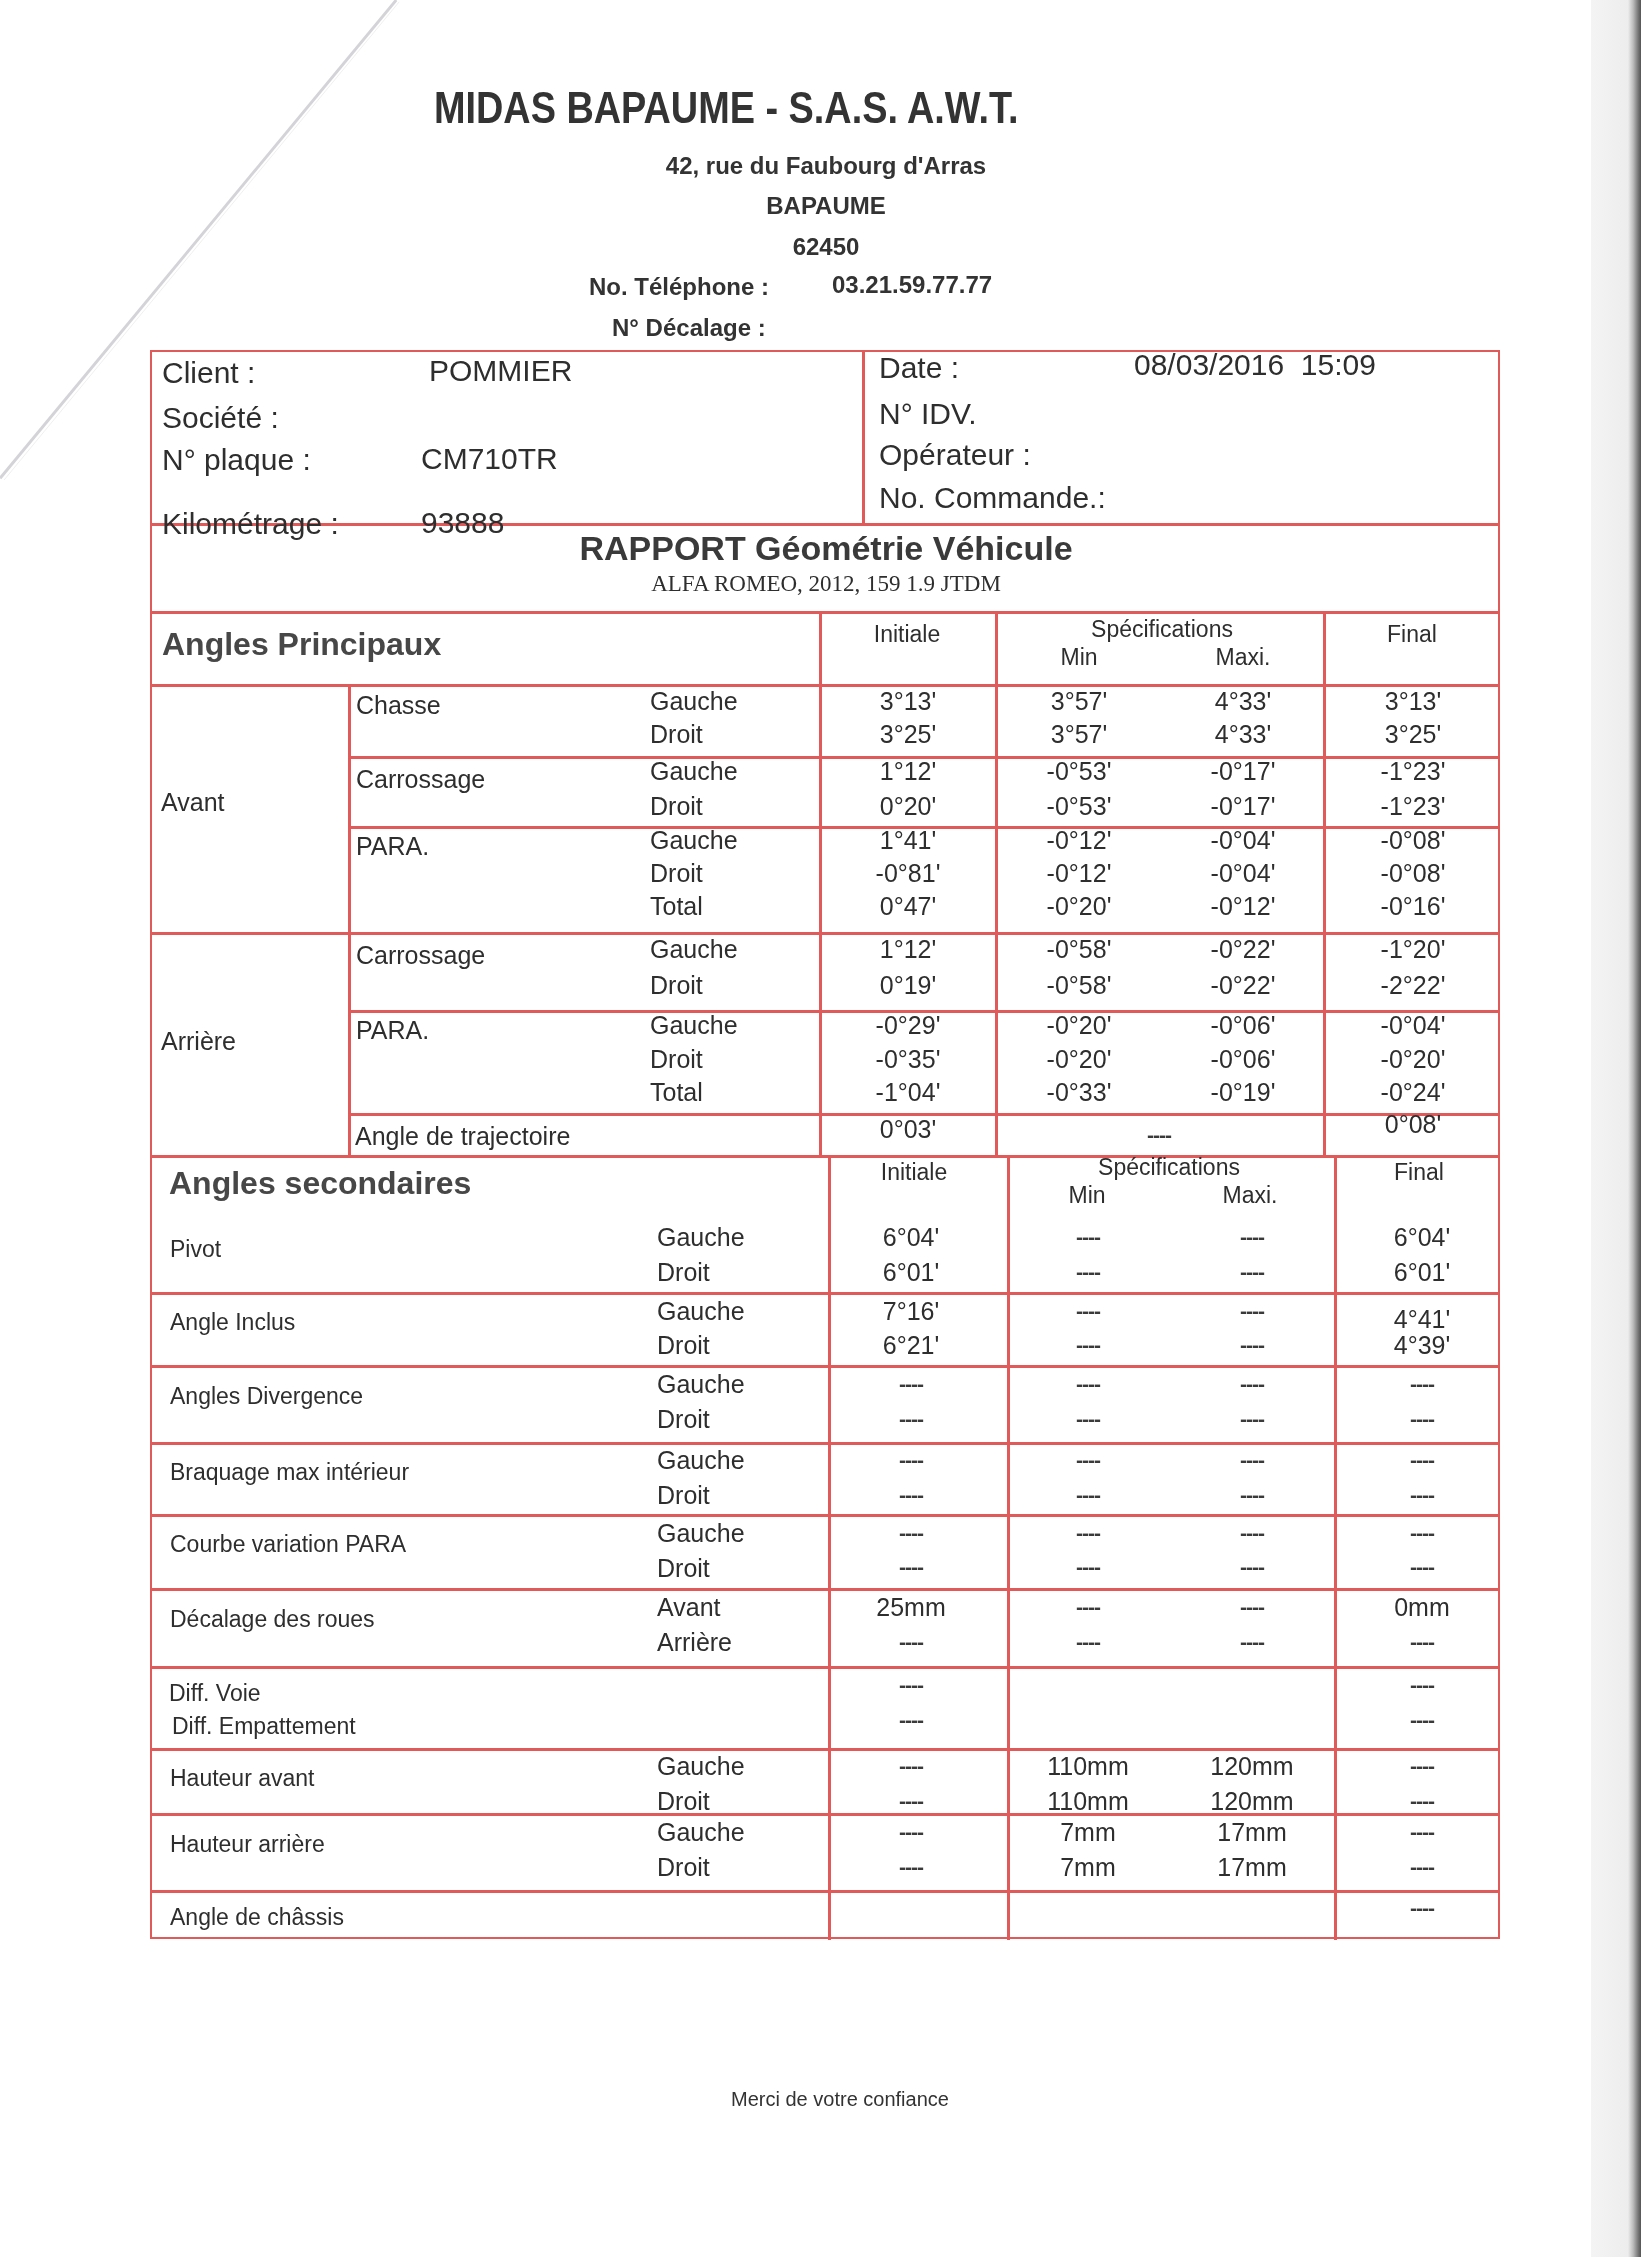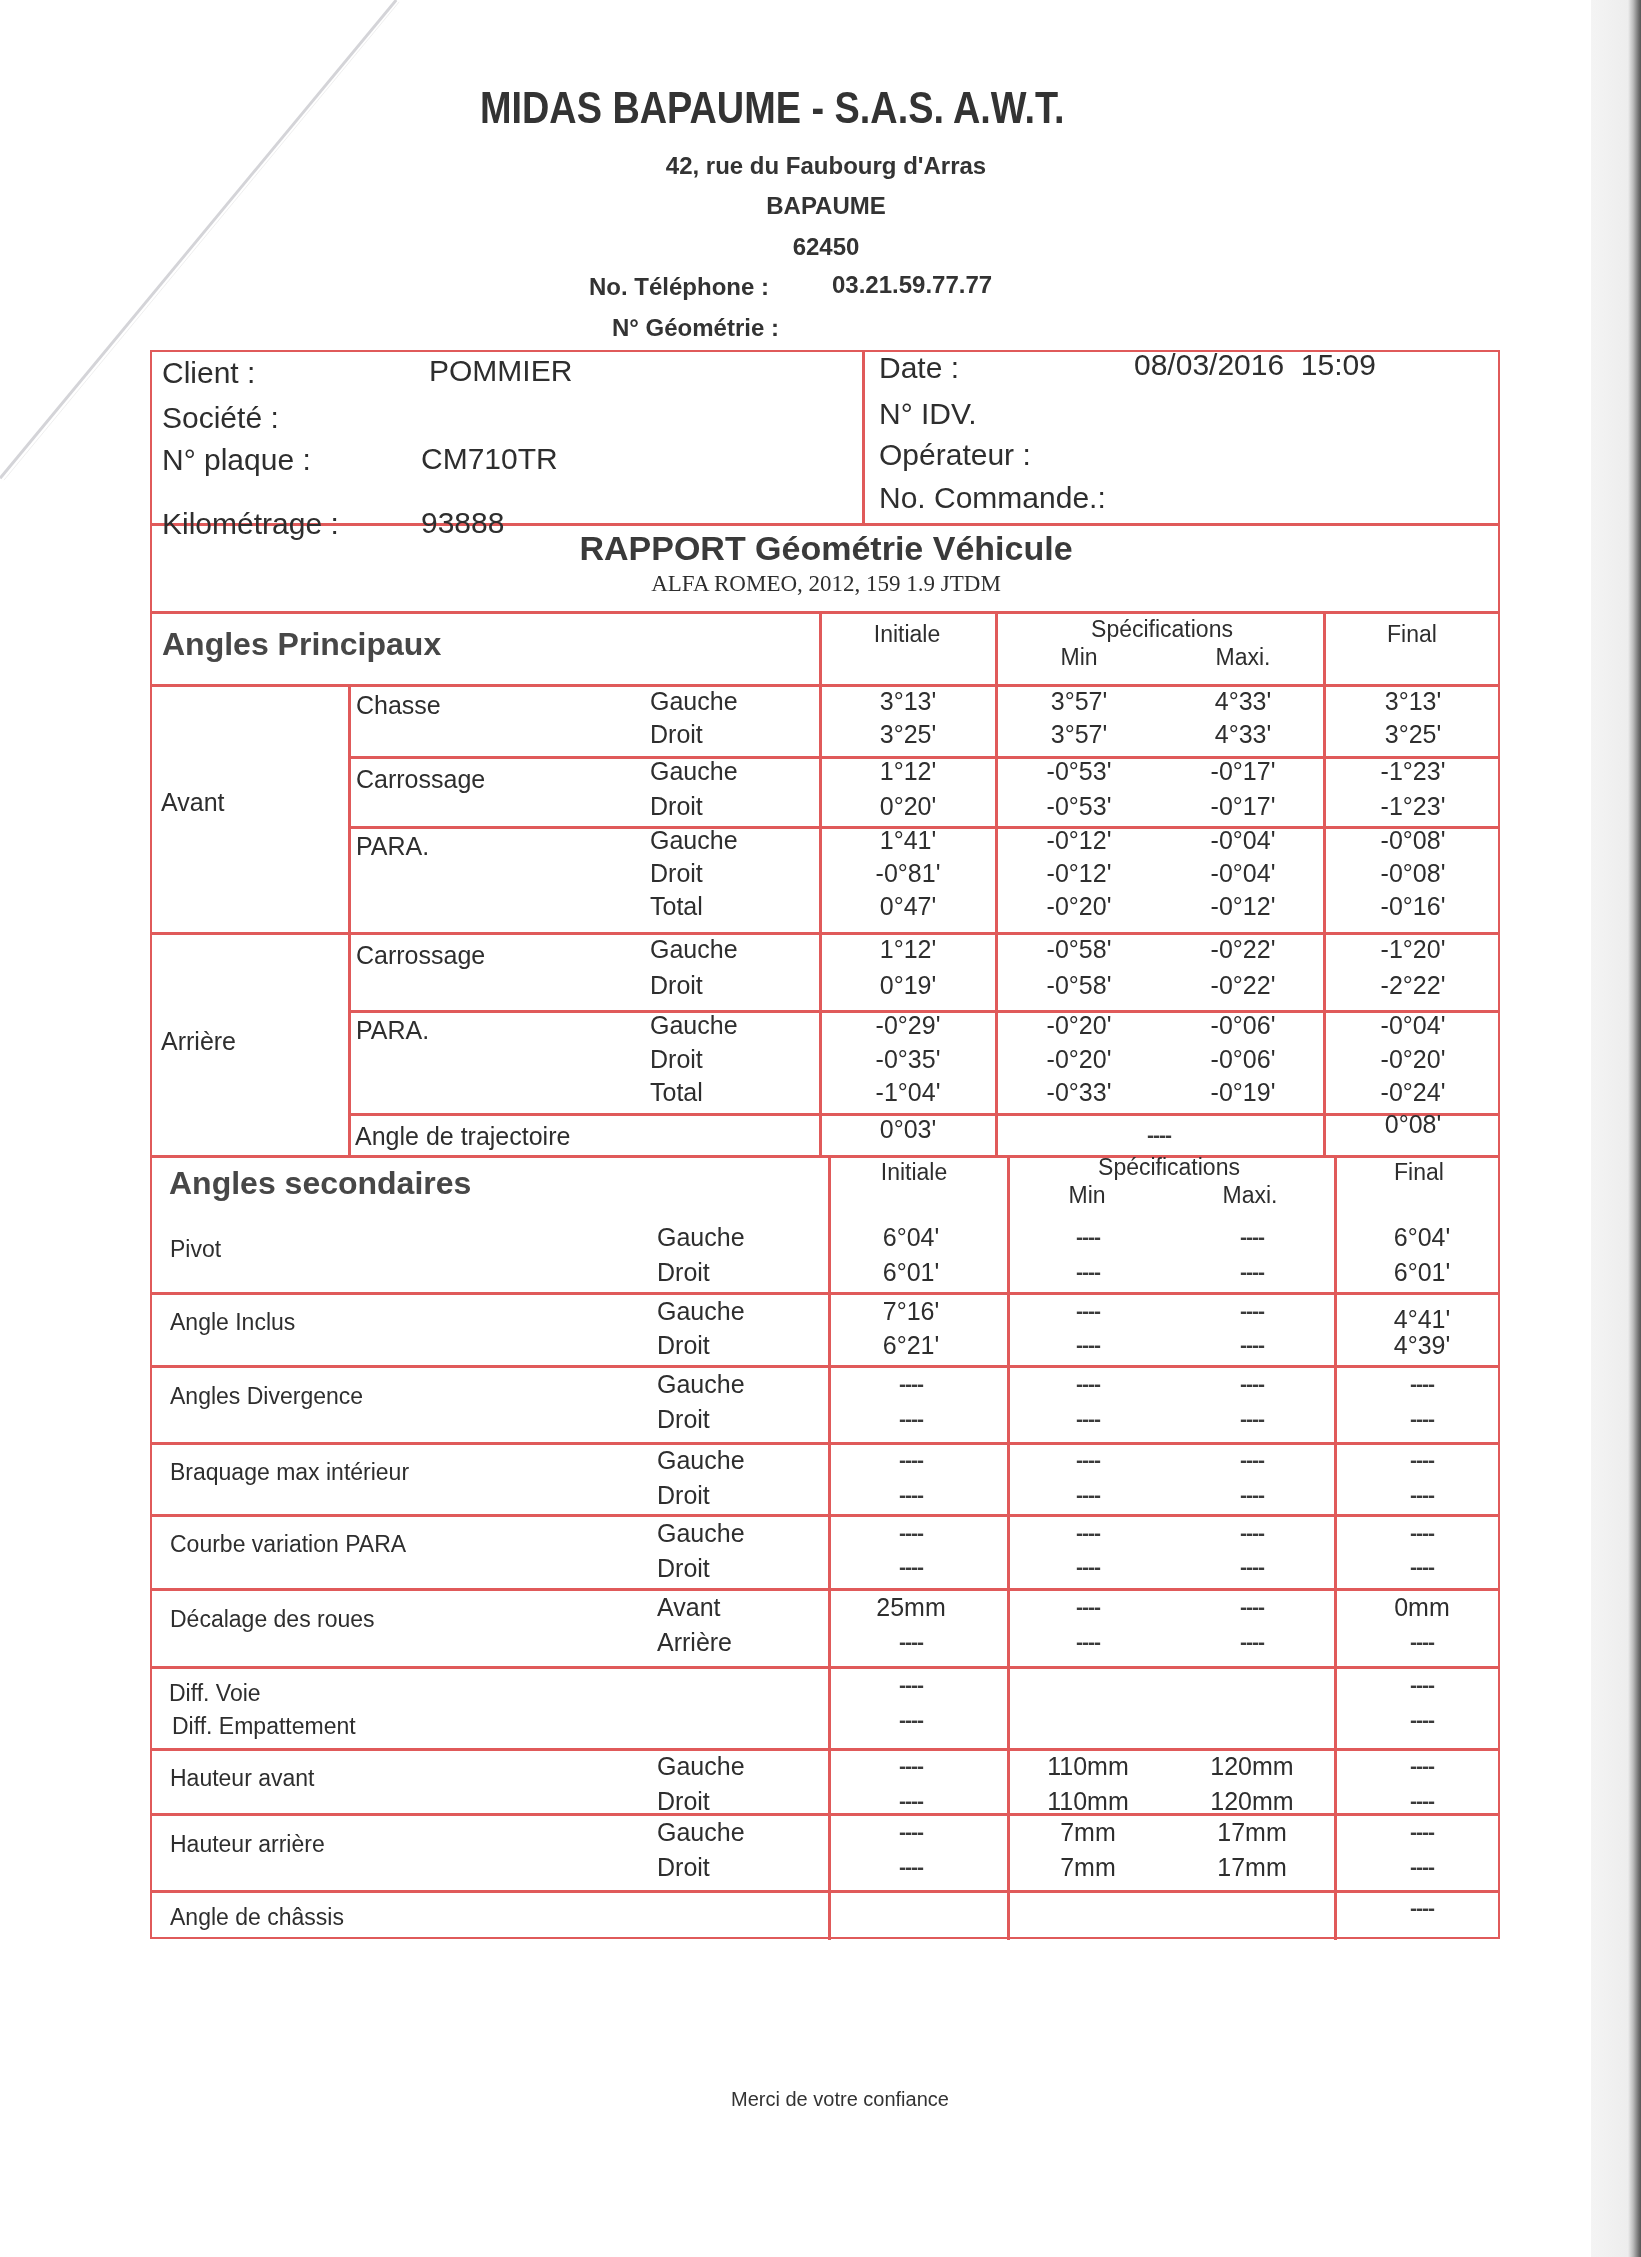--- a/index.html
+++ b/index.html
@@ -23,29 +23,29 @@
 </style>
 </head>
 <body>
 
 <div class="scan-edge"></div>
 <svg class="fold-line" viewBox="0 0 420 620">
   <line x1="410" y1="0" x2="0" y2="495" stroke="#d4d4d8" stroke-width="3"></line>
   <line x1="413" y1="2" x2="4" y2="497" stroke="#eeeeee" stroke-width="1"></line>
 </svg>
 
-<div class="abs hdr" style="left:480px;top:83px;font-size:44px;">
+<div class="abs hdr" style="left:434px;top:83px;font-size:44px;">
   <span class="narrow" style="transform:scaleX(0.86);">MIDAS BAPAUME - S.A.S. A.W.T.</span>
 </div>
 <div class="abs hdr c" style="left:826px;top:152px;font-size:24px;">42, rue du Faubourg d'Arras</div>
 <div class="abs hdr c" style="left:826px;top:192px;font-size:24px;">BAPAUME</div>
 <div class="abs hdr c" style="left:826px;top:233px;font-size:24px;">62450</div>
 <div class="abs hdr" style="left:589px;top:273px;font-size:24px;">No. Téléphone :</div>
 <div class="abs hdr" style="left:832px;top:271px;font-size:24px;">03.21.59.77.77</div>
-<div class="abs hdr" style="left:612px;top:314px;font-size:24px;">N° Géométrie :</div>
+<div class="abs hdr" style="left:612px;top:314px;font-size:24px;">N° Décalage :</div>
 
 <div class="box" style="left:150px;top:350px;width:1350px;height:1589px;"></div>
 
 <div class="hl" style="left:150px;top:523px;width:1350px;"></div>
 <div class="vl" style="left:862px;top:350px;height:176px;"></div>
 
 <div class="abs t30" style="left:162px;top:356px;text-align:center;">Client :</div>
 <div class="abs t30" style="left:429px;top:354px;">POMMIER</div>
 <div class="abs t30" style="left:162px;top:401px;">Société :</div>
 <div class="abs t30" style="left:162px;top:443px;">N° plaque :</div>

